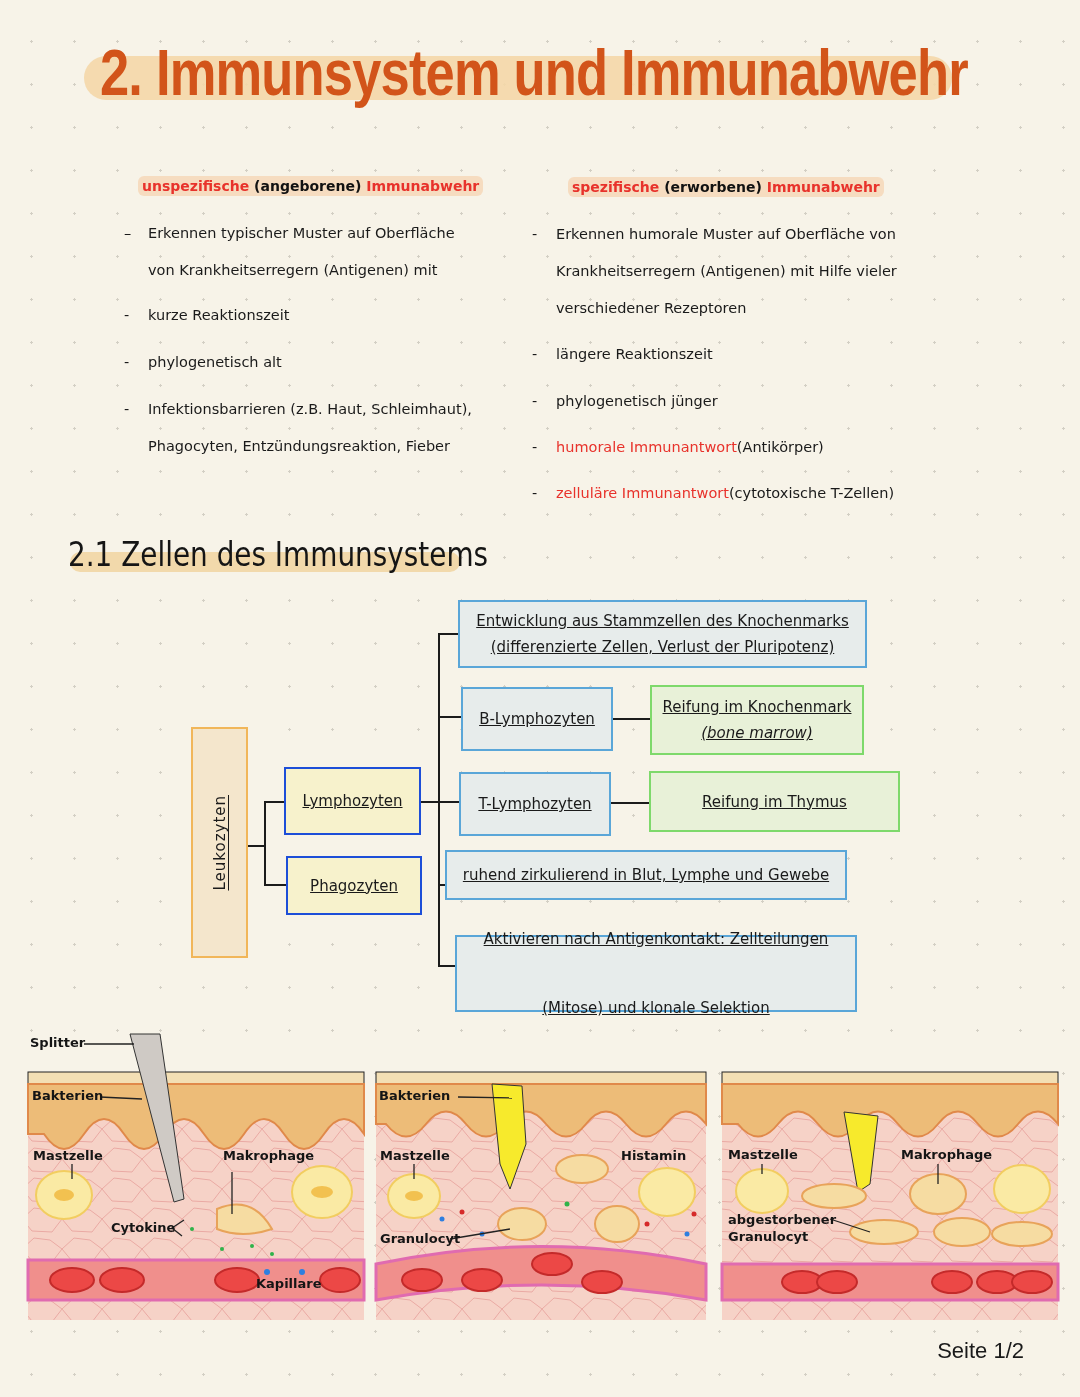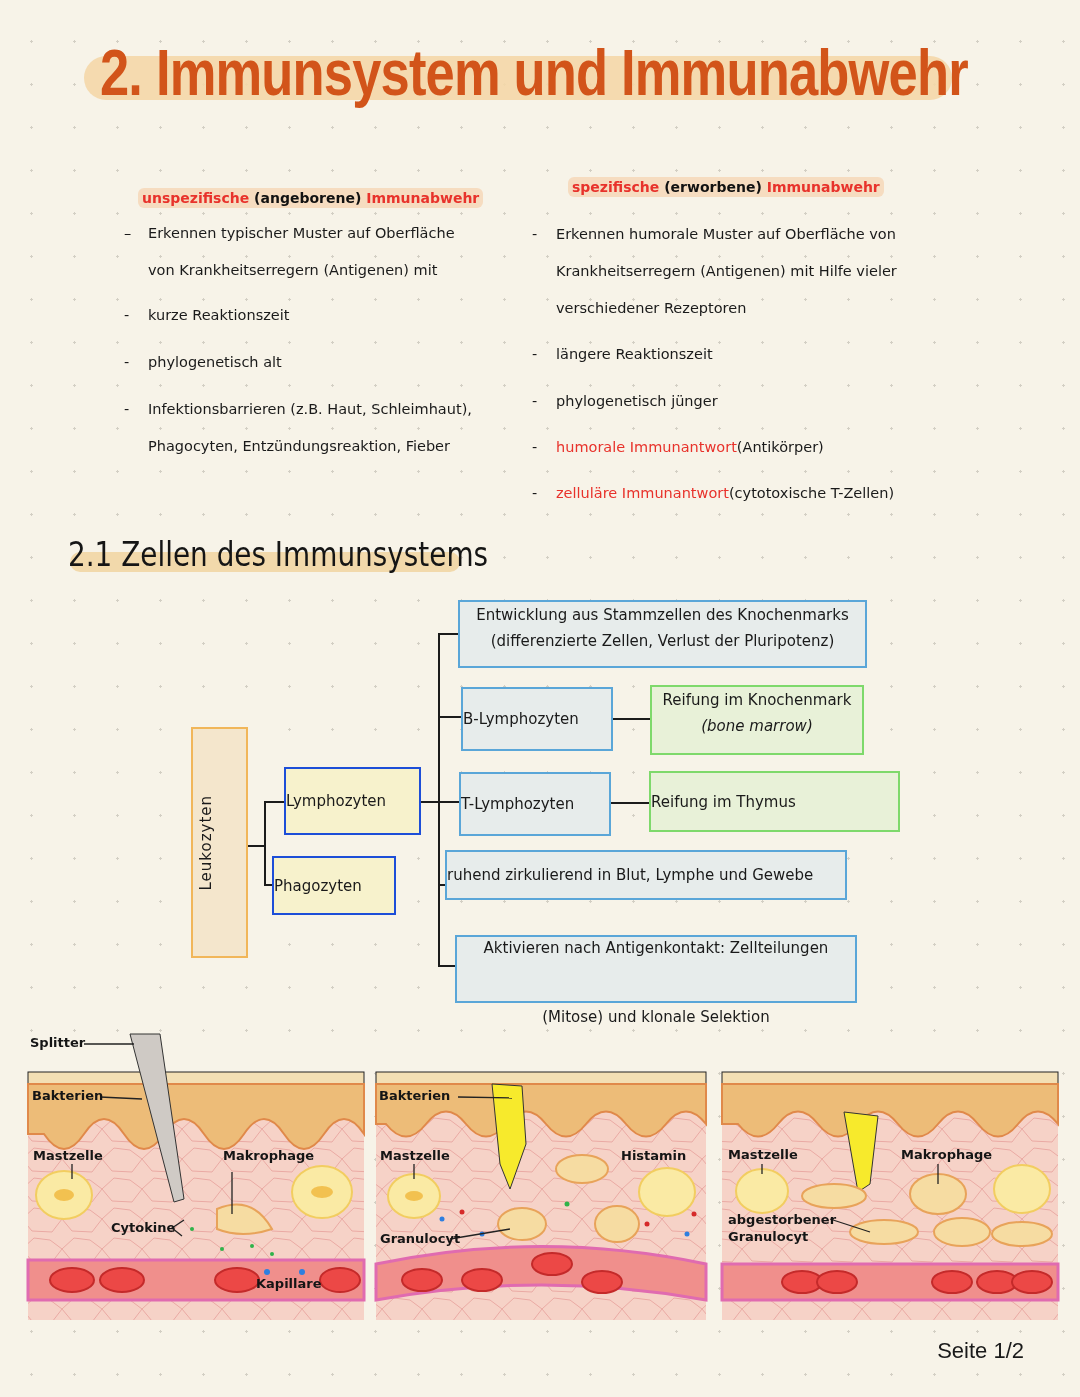--- a/index.html
+++ b/index.html
@@ -20,38 +20,38 @@
   .col-head{font-size:14px;font-weight:bold;white-space:nowrap;padding:2px 4px;background:#f6dcc0;border-radius:6px;}
   .red{color:#e8322b;}
   .blk{color:#111;}
   .bullet{font-size:14.5px;line-height:37px;white-space:nowrap;}
   .dash{position:absolute;left:-24px;}
   
   .sec-hl{left:70px;top:552px;width:390px;height:20px;background:#f2d9ab;border-radius:10px;}
   .sec-title{left:68px;top:534px;font-size:34px;font-family:"DejaVu Sans",sans-serif;font-weight:normal;
     transform:scaleX(.82);transform-origin:left top;white-space:nowrap;color:#151515;}
   
-  .box{position:absolute;display:flex;align-items:center;justify-content:flex-start;text-align:center;
-    font-size:15px;line-height:26px;box-sizing:border-box;}
+  .box{position:absolute;display:flex;align-items:center;justify-content:center;text-align:center;
+    font-size:15px;line-height:26px;box-sizing:border-box;text-decoration:underline;}
   .blue{border:2px solid #5aa6d8;background:#e7eceb;}
   .green{border:2px solid #7ed96b;background:#e8f1d8;}
   .yellow{border:2px solid #1d4ed8;background:#f7f2cc;}
   .orange{border:2px solid #f1b659;background:#f4e6cc;}
   .line{position:absolute;background:#1b1b1b;}
   .vert{writing-mode:vertical-rl;transform:rotate(180deg);font-size:15px;letter-spacing:1px;}
   .lbl{position:absolute;font-size:13px;font-weight:bold;white-space:nowrap;color:#151515;}
   .page{right:56px;top:1338px;font-family:"Liberation Sans",sans-serif;font-size:22px;color:#1a1a1a;}
 </style>
 </head>
 <body>
 
 <div class="abs title-hl"></div>
 <div class="abs title">2. Immunsystem und Immunabwehr</div>
 
-<div class="abs col-head" style="left:138px;top:188px;">
+<div class="abs col-head" style="left:138px;top:176px;">
   <span class="red">unspezifische</span>
   <span class="blk">(angeborene)</span>
   <span class="red">Immunabwehr</span>
 </div>
 <div class="abs" style="left:148px;top:215px;">
   <div class="bullet" style="position:relative;"><span class="dash">–</span><span>Erkennen typischer Muster auf Oberfläche</span></div>
   <div class="bullet">von Krankheitserregern (Antigenen) mit</div>
   <div class="bullet" style="position:relative;margin-top:8px;"><span class="dash">-</span><span>kurze Reaktionszeit</span></div>
   <div class="bullet" style="position:relative;margin-top:10px;"><span class="dash">-</span><span>phylogenetisch alt</span></div>
   <div class="bullet" style="position:relative;margin-top:10px;"><span class="dash">-</span><span>Infektionsbarrieren (z.B. Haut, Schleimhaut),</span></div>
@@ -80,21 +80,21 @@
   <span class="vert">Leukozyten</span>
 </div>
 <div class="line" style="left:248px;top:845px;width:18px;height:2px;"></div>
 <div class="line" style="left:264px;top:801px;width:2px;height:85px;"></div>
 <div class="line" style="left:264px;top:801px;width:22px;height:2px;"></div>
 <div class="line" style="left:264px;top:884px;width:22px;height:2px;"></div>
 
 <div class="box yellow" style="left:284px;top:767px;width:137px;height:68px;">
     <span>Lymphozyten</span>
   </div>
-<div class="box yellow" style="left:272px;top:856px;width:124px;height:59px;">
+<div class="box yellow" style="left:286px;top:856px;width:136px;height:59px;">
     <span>Phagozyten</span>
   </div>
 
 <div class="line" style="left:421px;top:801px;width:40px;height:2px;"></div>
 <div class="line" style="left:438px;top:633px;width:2px;height:334px;"></div>
 <div class="line" style="left:438px;top:633px;width:22px;height:2px;"></div>
 <div class="line" style="left:438px;top:716px;width:24px;height:2px;"></div>
 <div class="line" style="left:438px;top:884px;width:22px;height:2px;"></div>
 <div class="line" style="left:438px;top:965px;width:18px;height:2px;"></div>
 
@@ -113,21 +113,21 @@
 <div class="box blue" style="left:459px;top:772px;width:152px;height:64px;">
     <span>T-Lymphozyten</span>
   </div>
 <div class="line" style="left:611px;top:802px;width:38px;height:2px;"></div>
 <div class="box green" style="left:649px;top:771px;width:251px;height:61px;">
     <span>Reifung im Thymus</span>
   </div>
 <div class="box blue" style="left:445px;top:850px;width:402px;height:50px;">
     <span>ruhend zirkulierend in Blut, Lymphe und Gewebe</span>
   </div>
-<div class="box blue" style="left:455px;top:935px;width:402px;height:68px;flex-direction:column;line-height:23px;gap:46px;">
+<div class="box blue" style="left:455px;top:935px;width:402px;height:77px;flex-direction:column;line-height:23px;gap:46px;">
   <span>Aktivieren nach Antigenkontakt: Zellteilungen</span>
     <span>(Mitose) und klonale Selektion</span>
 </div>
 
 <svg class="abs" style="left:22px;top:1024px;" width="1040" height="300">
   <defs>
     <pattern id="cells" width="40" height="30" patternUnits="userSpaceOnUse">
       <path d="M0 15 L12 4 L28 6 L40 15 L30 28 L10 27 Z" fill="none" stroke="#eaa9a3" stroke-width="1"></path>
     </pattern>
   </defs>

